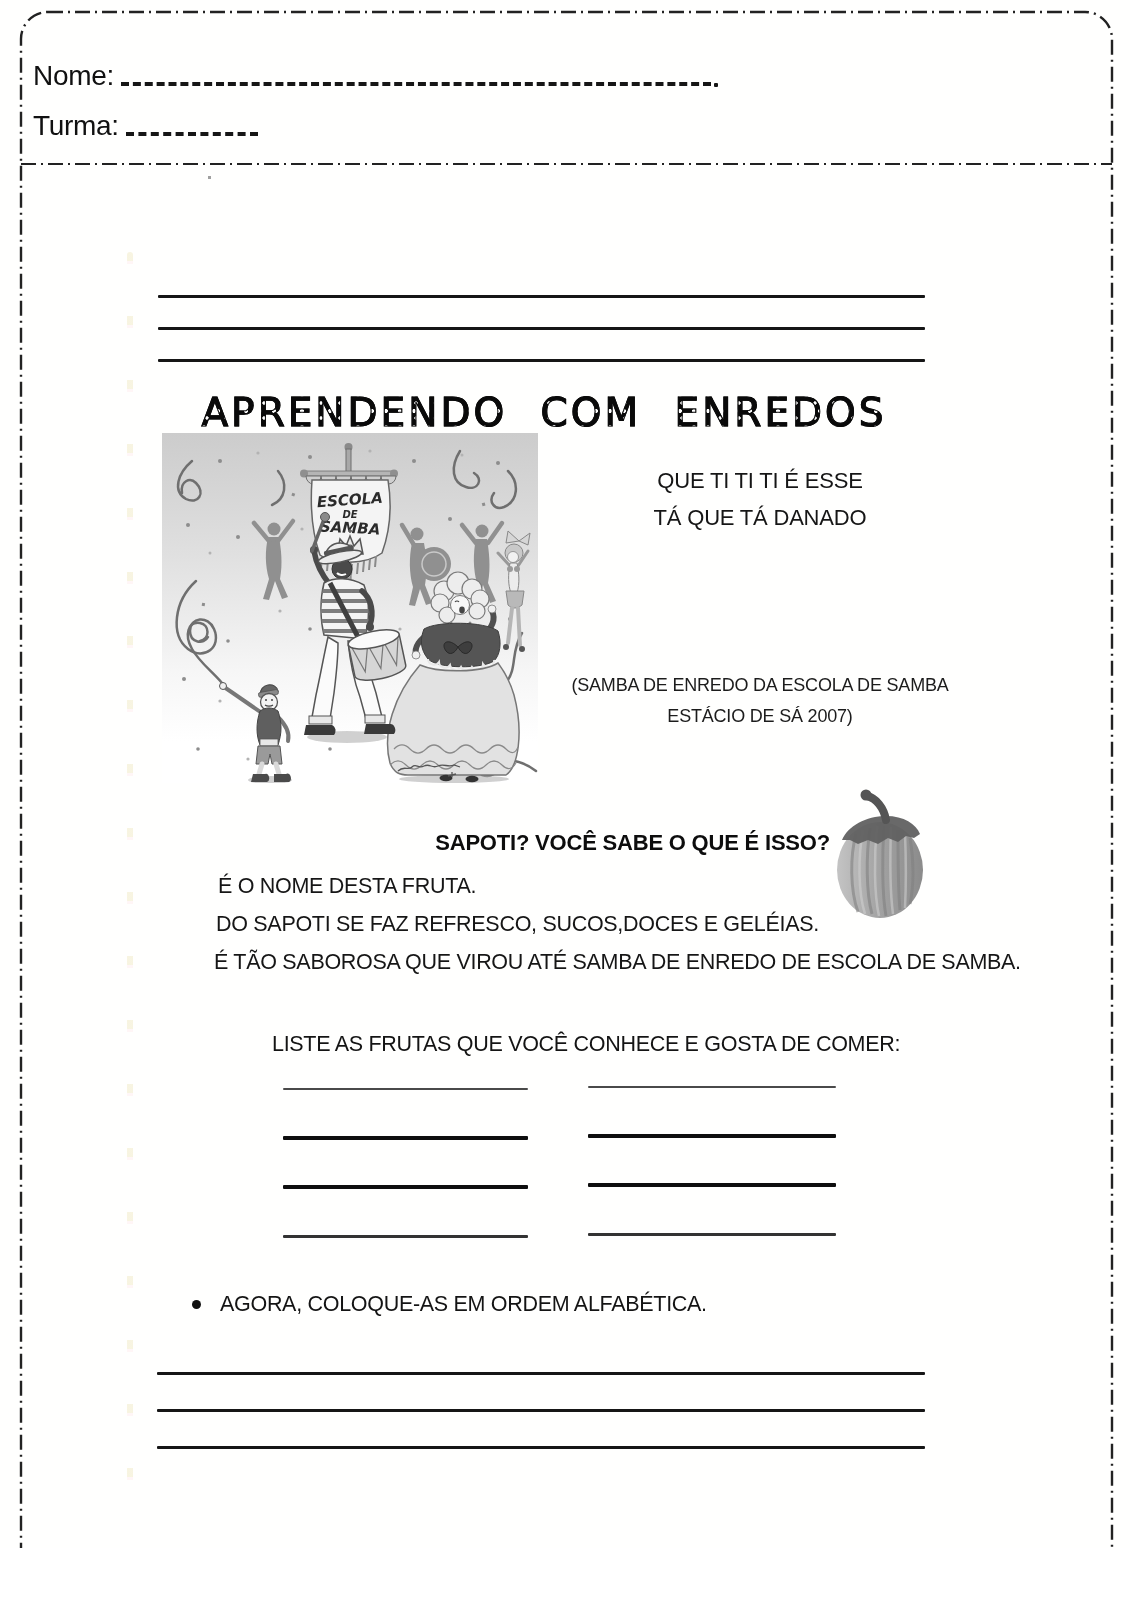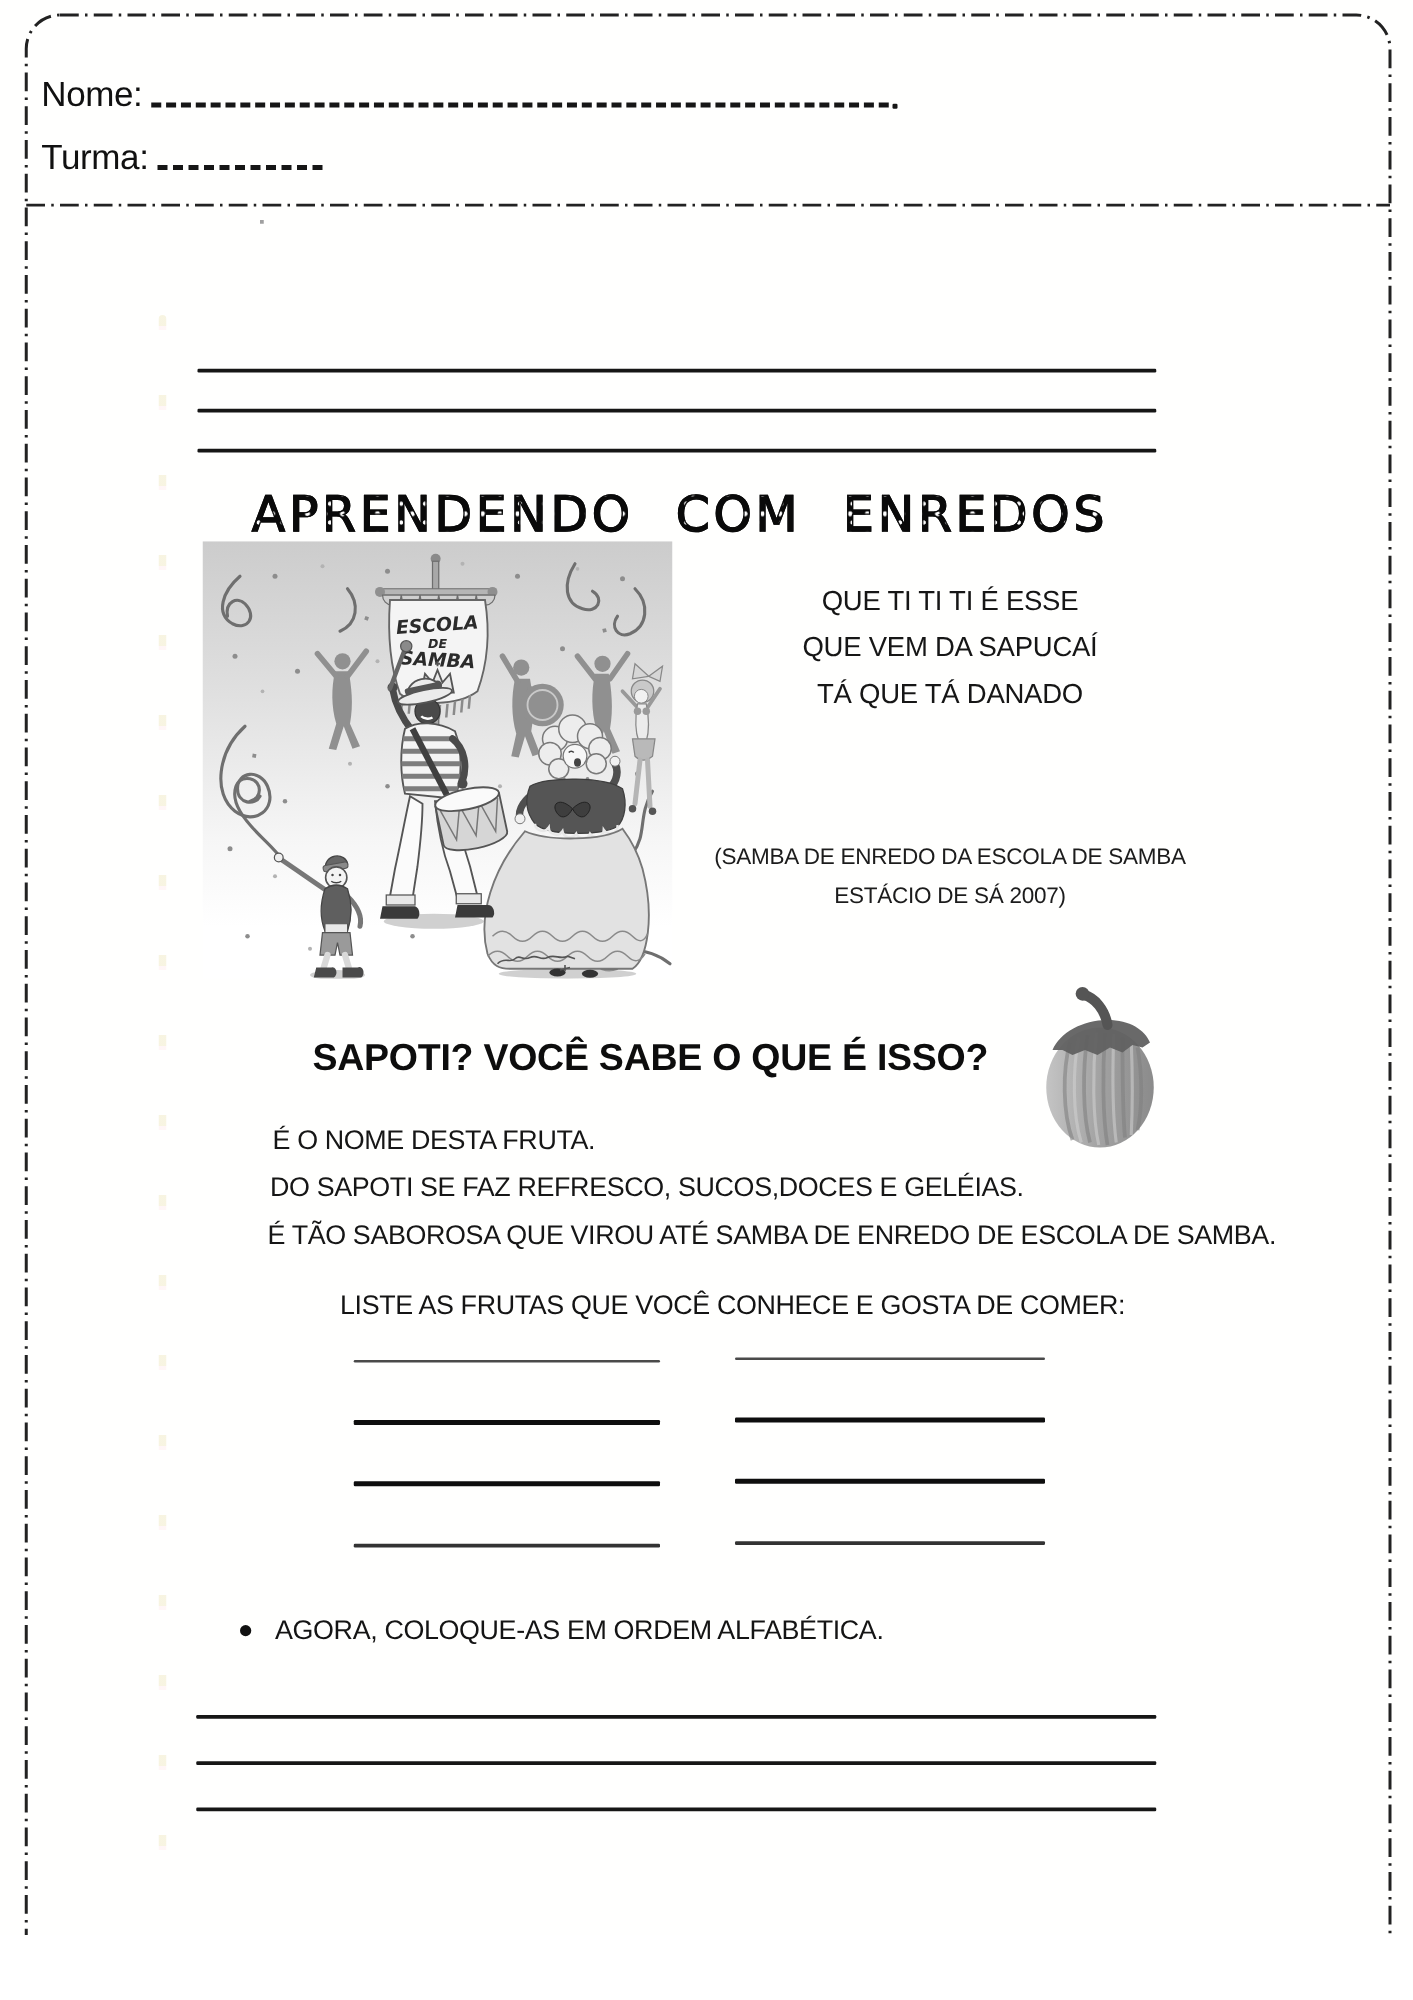--- a/index.html
+++ b/index.html
@@ -30,22 +30,22 @@
       background-image:
         radial-gradient(circle at 4px 5px, #ffffff 1.7px, transparent 2.3px),
         radial-gradient(circle at 11px 13px, #ffffff 1.4px, transparent 2.0px),
         radial-gradient(circle at 8px 21px, #ffffff 1.5px, transparent 2.1px);
       background-size:14px 16px,19px 15px,16px 18px;
       -webkit-background-clip:text;background-clip:text;
     }
   }
   .verse{font-size:22px;line-height:37px;text-align:center;letter-spacing:-0.2px;color:#161616;}
   .attr{font-size:18px;line-height:31px;text-align:center;letter-spacing:-0.2px;color:#1c1c1c;}
-  .h-sapoti{font-size:30px;font-weight:bold;letter-spacing:-0.2px;text-align:left;color:#0d0d0d;}
-  .body-line{font-size:21.5px;letter-spacing:-0.3px;color:#161616;white-space:nowrap;margin-top:26px;}
+  .h-sapoti{font-size:22px;font-weight:bold;letter-spacing:-0.2px;text-align:right;color:#0d0d0d;}
+  .body-line{font-size:21.5px;letter-spacing:-0.3px;color:#161616;white-space:nowrap;}
   .prompt{font-size:21.5px;letter-spacing:-0.3px;color:#141414;white-space:nowrap;text-align:right;}
   .bullet{width:9px;height:9px;border-radius:50%;background:#111;}
   .edge-marks{
     width:6px;border-radius:3px;opacity:.5;
     background:repeating-linear-gradient(180deg,
       rgba(228,216,150,.55) 0 9px, rgba(255,182,193,.25) 9px 12px, transparent 12px 64px);
   }
 </style>
 </head>
 <body>
@@ -305,21 +305,20 @@
     </g>
 
     <g fill="none" stroke="#555" stroke-width="1.3">
       <path d="M236,338 C242,332 246,338 250,334 C254,330 256,336 262,333 C268,330 270,336 276,333 C282,330 286,335 292,332 L298,334"></path>
       <path d="M286,343 l8,-2 m-4,-2 l0,5"></path>
     </g>
   </svg>
 
   <div class="abs verse" style="left:570px;top:462px;width:380px">
     <div>QUE TI TI TI É ESSE</div>
-    <div>QUE VEM DA SAPUCAÍ</div>
     <div>TÁ QUE TÁ DANADO</div>
   </div>
 
   <div class="abs attr" style="left:570px;top:670px;width:380px">
     <div>(SAMBA DE ENREDO DA ESCOLA DE SAMBA</div>
     <div>ESTÁCIO DE SÁ 2007)</div>
   </div>
 
   <div class="abs h-sapoti" style="left:250px;top:830px;width:580px">SAPOTI? VOCÊ SABE O QUE É ISSO?</div>
 

